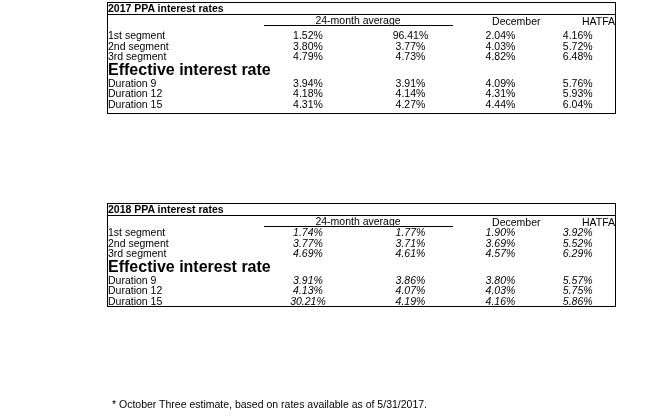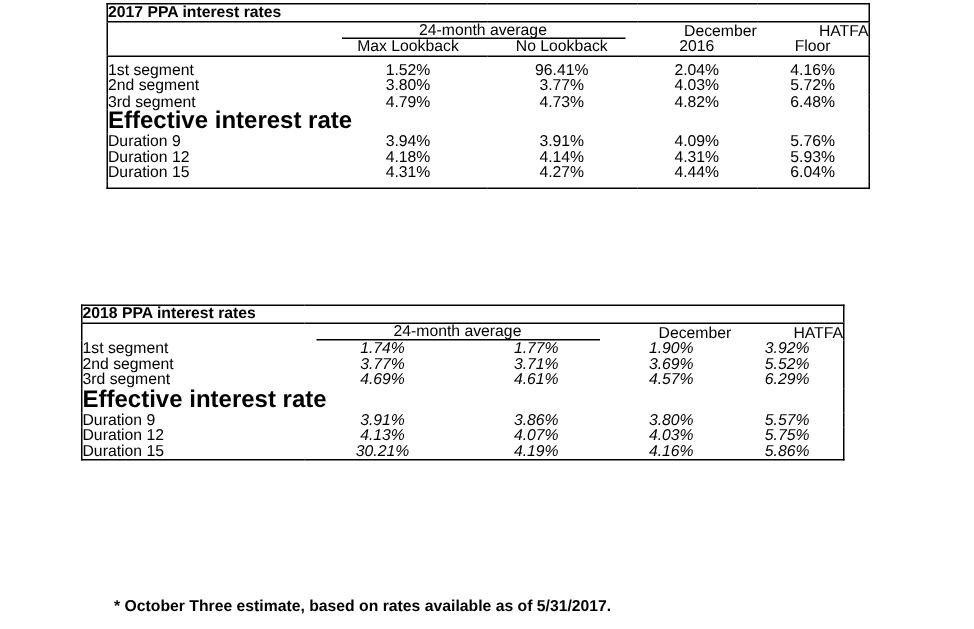--- a/index.html
+++ b/index.html
@@ -14,41 +14,42 @@
     color: #000000;
     position: relative;
     overflow: hidden;
   }
   .page {
     position: relative;
     width: 540px;
     height: 419px;
     box-sizing: border-box;
     padding: 0;
+    margin-left: 36px;
   }
   table.rate-table {
     border-collapse: collapse;
     table-layout: fixed;
     font-size: 10.5px;
     border: 1px solid #000;
   }
   table.rate-table td {
     padding: 0;
     vertical-align: bottom;
     line-height: 1.0;
   }
   .tbl-1 {
     position: absolute;
     left: 71px;
     top: 2px;
     width: 508px;
   }
   .tbl-2 {
     position: absolute;
-    left: 54px;
+    left: 71px;
     top: 203px;
     width: 508px;
   }
   .c-label { width: 148px; }
   .c-v1 { width: 105px; }
   .c-v2 { width: 100px; }
   .c-v3 { width: 80px; }
   .c-v4 { width: 75px; }
 
   .title-row td {
@@ -97,21 +98,21 @@
     padding: 9px 0 3px 7px;
     font-size: 16px;
   }
   .spacer-row td { height: 4px; }
   .italic { font-style: italic; }
   .footnote {
     position: absolute;
     left: 76px;
     top: 398px;
     font-size: 10.5px;
-    font-weight: bold;
+    font-weight: normal;
   }
 </style>
 </head>
 <body>
 
 <div class="page">
 
   <table class="rate-table tbl-1">
     <colgroup>
       <col class="c-label">
@@ -125,27 +126,20 @@
         <td colspan="5">2017 PPA interest rates</td>
       </tr>
       <tr>
         <td></td>
         <td class="hdr-span" colspan="2">
           <span class="underline-box">24-month average</span>
         </td>
         <td class="hdr-cell">December</td>
         <td class="hdr-cell">HATFA</td>
       </tr>
-      <tr>
-        <td class="hdr-blank"></td>
-        <td class="hdr-sub">Max Lookback</td>
-        <td class="hdr-sub">No Lookback</td>
-        <td class="hdr-sub">2016</td>
-        <td class="hdr-sub">Floor</td>
-      </tr>
       <tr class="spacer-row">
           <td colspan="5"></td>
         </tr>
       <tr>
         <td class="row-label">1st segment</td>
         <td class="row-val">1.52%</td>
         <td class="row-val">96.41%</td>
         <td class="row-val">2.04%</td>
         <td class="row-val">4.16%</td>
       </tr>

